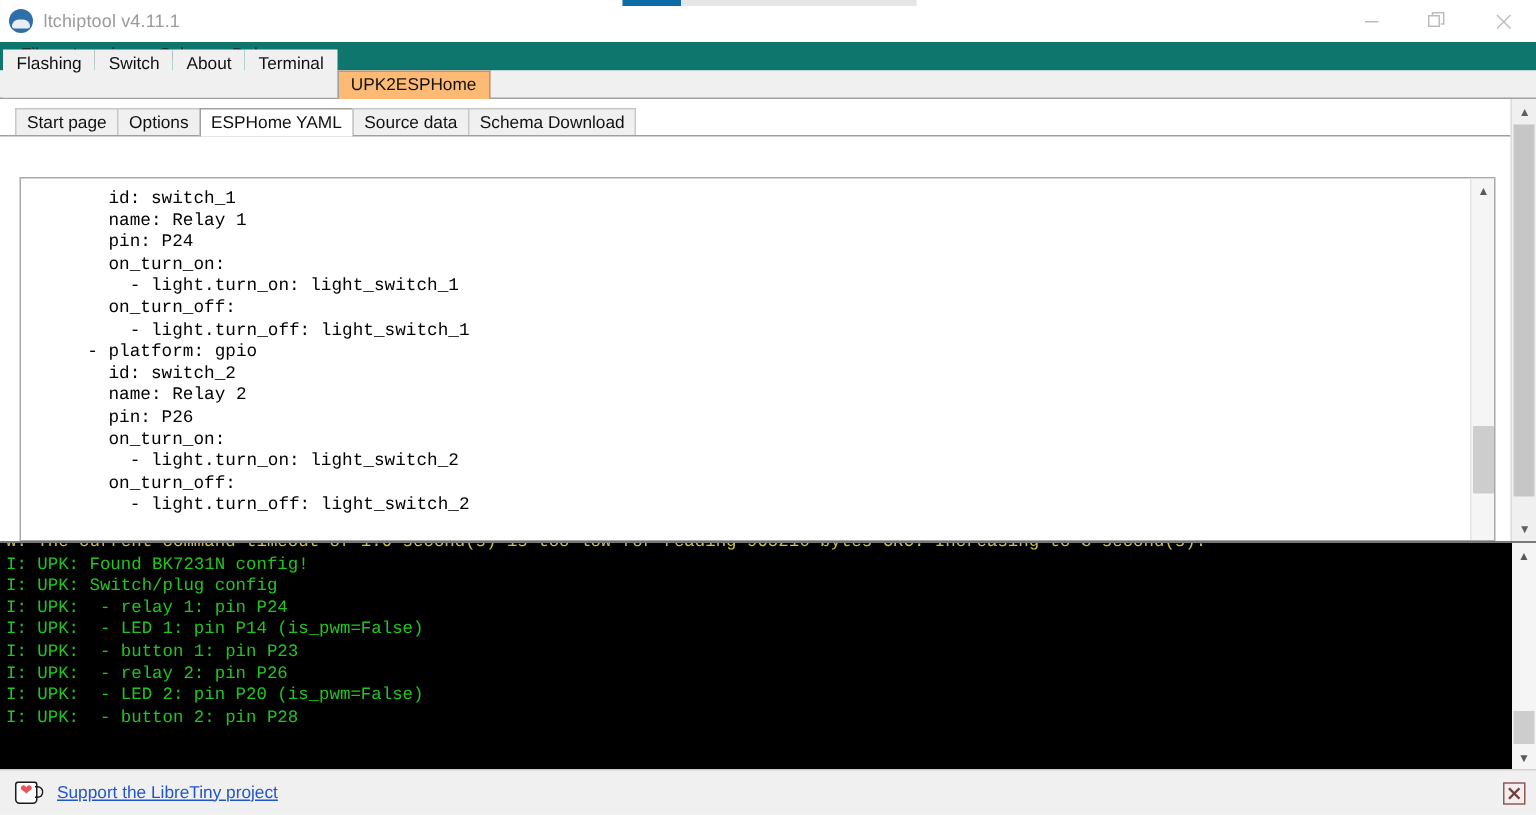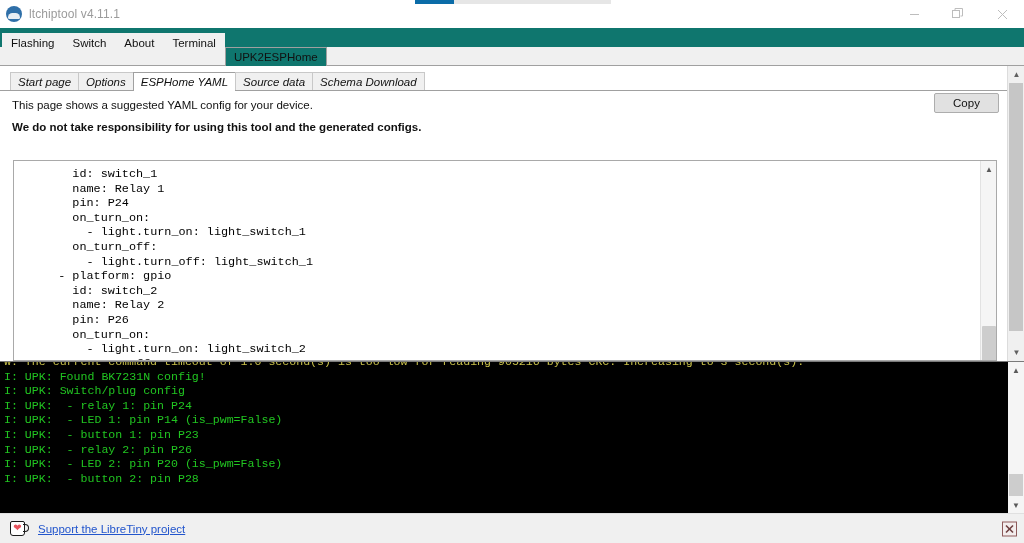--- a/index.html
+++ b/index.html
@@ -108,21 +108,21 @@
     padding: 0 8px;
     height: 32px;
     line-height: 18px;
     background: #f0f0f0;
     border: 1px solid transparent;
     border-bottom: none;
     user-select: none;
     white-space: nowrap;
   }
   .tab.active {
-    background: #0f766e;
+    background: #fdba74;
     border-color: #a0a0a0;
     position: relative;
     margin-bottom: -1px;
     height: 19px;
     line-height: 18px;
     text-align: center;
   }
 
   
   .page {
@@ -140,21 +140,20 @@
   }
 
   
   .tabrow-inner {
     height: 19px;
     display: flex; align-items: flex-end;
     padding-left: 10px;
     margin-top: 6px;
     border-bottom: 1px solid #a0a0a0;
     flex: 0 0 auto;
-    font-style: italic;
   }
   .tab2 {
     font-size: 11.5px;
     color: #111;
     padding: 0 7px;
     height: 18px;
     line-height: 18px;
     background: #f0f0f0;
     border: 1px solid #c8c8c8;
     border-bottom: none;
@@ -413,25 +412,20 @@
     <div class="page-inner">
 
       <div class="tabrow-inner">
         <div class="tab2">Start page</div>
         <div class="tab2">Options</div>
         <div class="tab2 active">ESPHome YAML</div>
         <div class="tab2">Source data</div>
         <div class="tab2">Schema Download</div>
       </div>
 
-      <div class="intro">
-        <div class="line1">This page shows a suggested YAML config for your device.</div>
-        <div class="line2">We do not take responsibility for using this tool and the generated configs.</div>
-        <button class="copy-btn">Copy</button>
-      </div>
 
       <div class="yaml-wrap">
         <div class="yaml-text">    id: switch_1
     name: Relay 1
     pin: P24
     on_turn_on:
       - light.turn_on: light_switch_1
     on_turn_off:
       - light.turn_off: light_switch_1
   - platform: gpio

